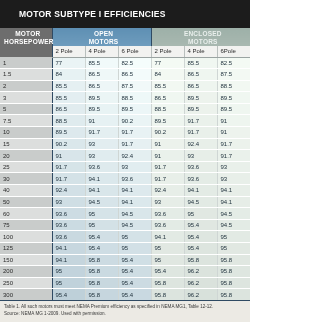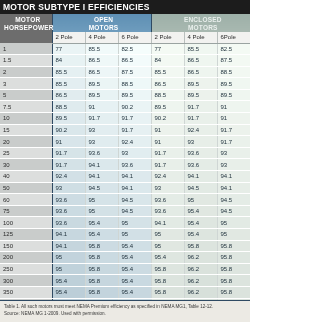--- a/index.html
+++ b/index.html
@@ -14,29 +14,29 @@
 
   #root {
     width: 250px;
     height: 322px;
     position: relative;
     background: #ffffff;
   }
 
   
   .title-bar {
-    height: 14px;
+    height: 28px;
     background: #1c1c1c;
     color: #ffffff;
     font-size: 8.5px;
     font-weight: bold;
     letter-spacing: 0.25px;
     display: flex;
     align-items: center;
-    padding-left: 3px;
+    padding-left: 19px;
   }
 
   
   table.eff {
     width: 250px;
     border-collapse: collapse;
     table-layout: fixed;
   }
 
   table.eff col.c-hp   { width: 52px; }

